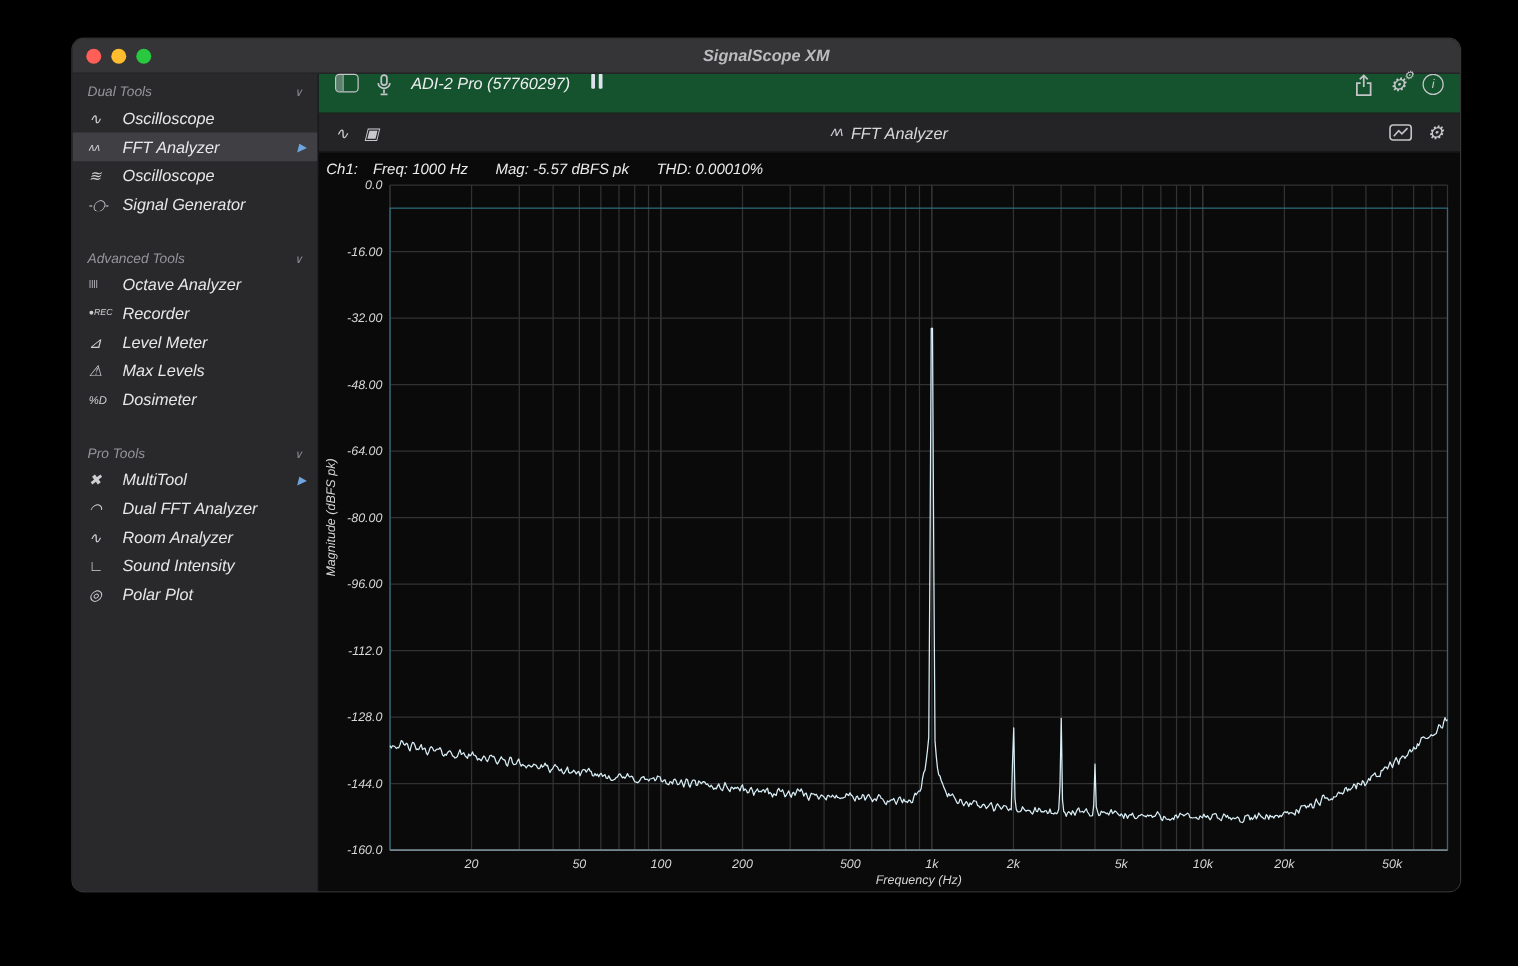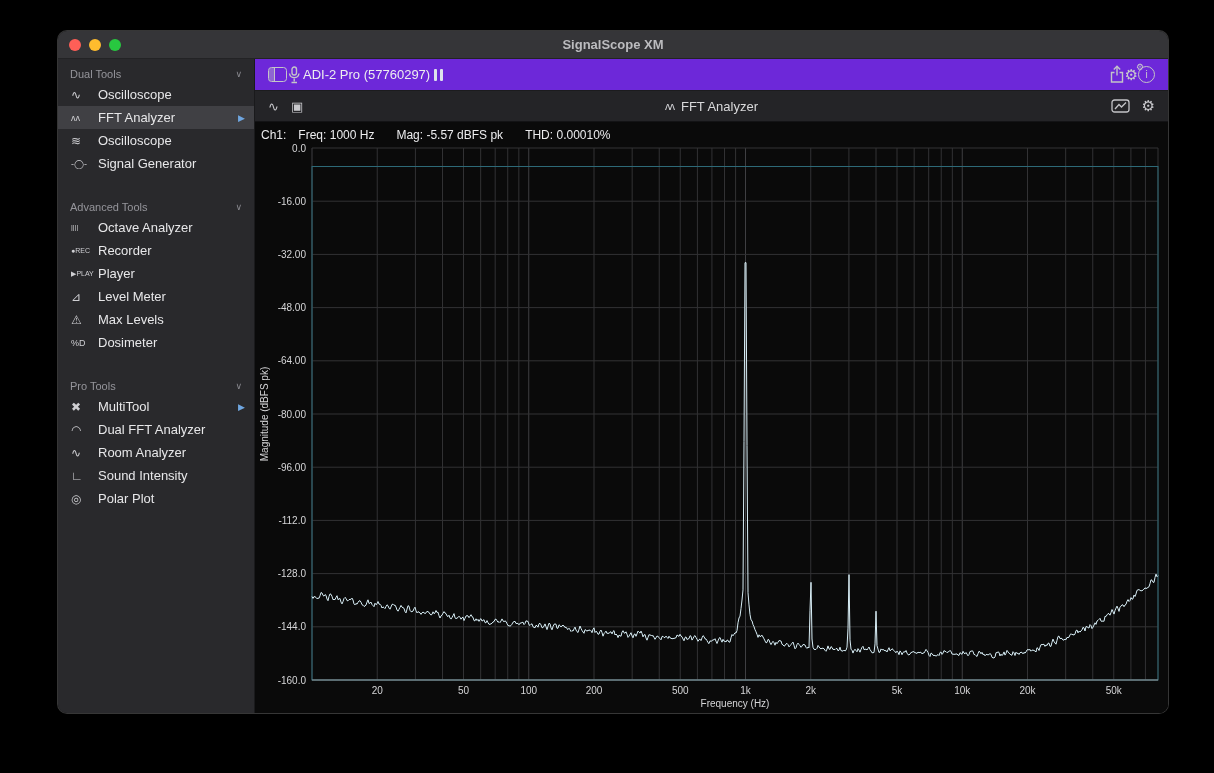--- a/index.html
+++ b/index.html
@@ -1,17 +1,17 @@
 <!DOCTYPE html>
 <html><head>
 <meta charset="utf-8">
 <style>
   html,body{margin:0;padding:0;background:#000;}
   body{width:1214px;height:773px;overflow:hidden;font-family:"Liberation Sans",sans-serif;}
-  .stage{position:relative;width:1022px;height:773px;background:#000;}
+  .stage{position:relative;width:1022px;height:773px;background:#000;font-style:italic;}
   .window{position:absolute;left:57px;top:30px;width:1110px;height:682px;border-radius:10px;overflow:hidden;
           background:#161616;display:flex;flex-direction:column;
           box-shadow:0 22px 70px rgba(0,0,0,.8);border:1px solid rgba(255,255,255,.14);}
   
   .titlebar{flex:0 0 27px;height:27px;background:#353538;border-bottom:1px solid #232325;position:relative;}
   .lights{position:absolute;left:11px;top:50%;transform:translateY(-50%);display:flex;gap:8px;}
   .light{width:12px;height:12px;border-radius:50%;display:block;}
   .title{text-align:center;line-height:27px;font-size:13px;font-weight:700;color:#bcbcbf;}
   
   .wbody{flex:1;display:flex;min-height:0;}
@@ -20,21 +20,21 @@
   .section-header:first-child{margin-top:0;}
   .chev{font-size:9px;color:#8b8b91;}
   .item{position:relative;display:flex;align-items:center;height:23px;padding-left:13px;color:#e7e7e9;font-size:13px;}
   .item.selected{background:#404044;}
   .item .icon{width:27px;flex:0 0 27px;color:#cfcfd3;font-size:12px;overflow:hidden;}
   .item .icon.g2{font-size:9px;letter-spacing:0;}
   .item .icon.g4{font-size:7px;letter-spacing:0;}
   .item .arrow{position:absolute;right:9px;color:#6fa6e0;font-size:9px;}
   
   .main{flex:1;display:flex;flex-direction:column;min-width:0;background:#0a0a0a;}
-  .toolbar1{flex:0 0 31px;height:31px;background:#6d28d9;border-bottom:1px solid #1c1c1e;display:flex;align-items:center;padding:0 13px;}
+  .toolbar1{flex:0 0 31px;height:31px;background:#14532d;border-bottom:1px solid #1c1c1e;display:flex;align-items:flex-start;padding:0 13px;gap:13px;}
   .tbicon{color:#c9c9cd;display:inline-flex;align-items:center;justify-content:center;cursor:pointer;}
   .stgl-box{width:17px;height:13px;border:1.5px solid #c4c4c8;border-radius:3.5px;display:block;position:relative;}
   .stgl-bar{position:absolute;left:0;top:0;bottom:0;width:5px;background:rgba(196,196,200,.4);border-right:1.5px solid #c4c4c8;border-radius:2px 0 0 2px;}
   .device{color:#ededef;font-size:13px;margin-left:2px;cursor:pointer;}
   .pause{display:inline-flex;gap:3px;margin-left:4px;cursor:pointer;}
   .pause i{display:block;width:3px;height:12px;background:#dde3ec;border-radius:1px;}
   .tb-spacer{flex:1;}
   .gearwrap{position:relative;font-size:15px;}
   .gearwrap .g2g{position:absolute;right:-6px;top:-4px;font-size:9px;}
   .info{width:15px;height:15px;border:1.5px solid #c4c4c8;border-radius:50%;font-size:10px;line-height:12px;text-align:center;}
@@ -94,24 +94,20 @@
             <span>Advanced Tools</span>
             <span class="chev">∨</span>
           </div>
           <div class="item">
             <span class="icon g4">||||</span>
             <span>Octave Analyzer</span>
           </div>
           <div class="item">
             <span class="icon g4">●REC</span>
             <span>Recorder</span>
-          </div>
-          <div class="item">
-            <span class="icon g4">▶PLAY</span>
-            <span>Player</span>
           </div>
           <div class="item">
             <span class="icon">⊿</span>
             <span>Level Meter</span>
           </div>
           <div class="item">
             <span class="icon">⚠</span>
             <span>Max Levels</span>
           </div>
           <div class="item">

